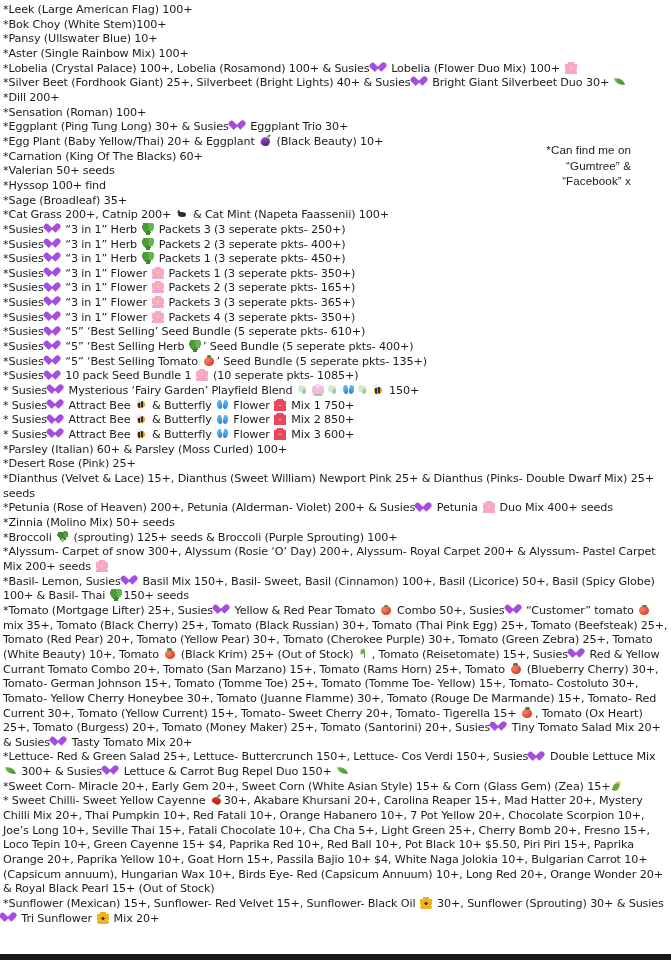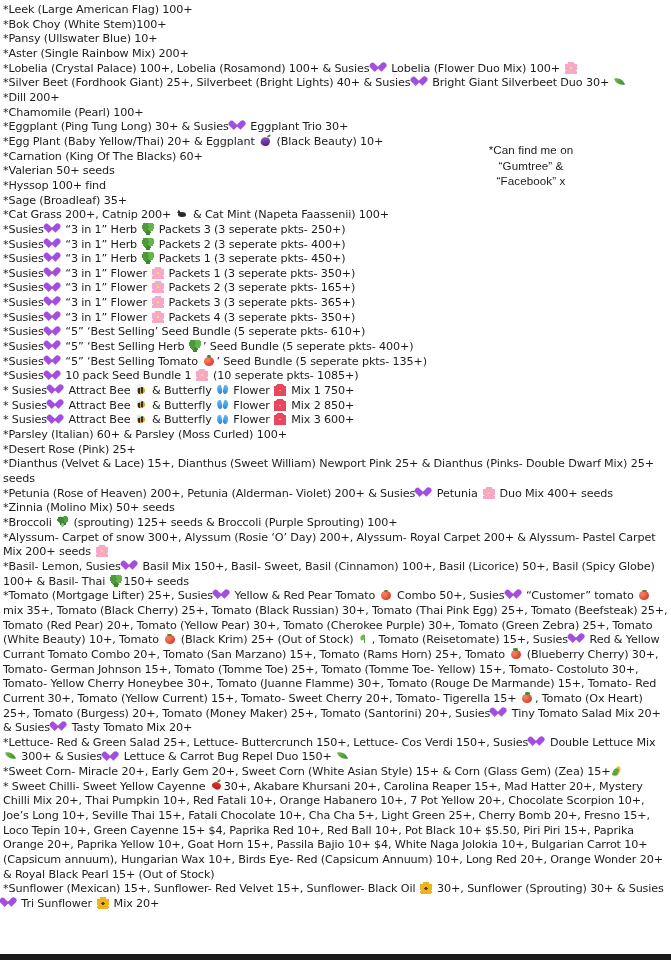--- a/index.html
+++ b/index.html
@@ -294,21 +294,21 @@
     background: #69bb4e;
     border-radius: 80% 10% 70% 20%;
     transform: rotate(-20deg);
   }
 
   #contact-note {
     position: absolute;
     left: 431px;
     top: 142px;
     width: 200px;
-    text-align: center;
+    text-align: right;
     font-family: "Liberation Sans", "DejaVu Sans", sans-serif;
     font-size: 11.6px;
     line-height: 15.6px;
     color: #1c1c1c;
     letter-spacing: 0.1px;
   }
 
   #bottom-bar {
     position: absolute;
     left: 0;
@@ -318,43 +318,44 @@
     background: #1a1a1a;
   }
 </style>
 </head>
 <body>
 
 <div id="listing">
     <div class="line">*Leek (Large American Flag) 100+</div>
     <div class="line">*Bok Choy (White Stem)100+</div>
     <div class="line">*Pansy (Ullswater Blue) 10+</div>
-    <div class="line">*Aster (Single Rainbow Mix) 200+</div>
+    <div class="line">*Aster (Single Rainbow Mix) 100+</div>
     <div class="line">*Lobelia (Crystal Palace) 100+, Lobelia (Rosamond) 100+ &amp; Susies <span class="emo heart"></span> Lobelia (Flower Duo Mix) 100+ <span class="emo blossom"></span></div>
     <div class="line">*Silver Beet (Fordhook Giant) 25+, Silverbeet (Bright Lights) 40+ &amp; Susies <span class="emo heart"></span> Bright Giant Silverbeet Duo 30+ <span class="emo leaf"></span></div>
     <div class="line">*Dill 200+</div>
-    <div class="line">*Chamomile (Pearl) 100+</div>
+    <div class="line">*Sensation (Roman) 100+</div>
     <div class="line">*Eggplant (Ping Tung Long) 30+ &amp; Susies <span class="emo heart"></span> Eggplant Trio 30+</div>
     <div class="line">*Egg Plant (Baby Yellow/Thai) 20+ &amp; Eggplant <span class="emo eggplant"></span> (Black Beauty) 10+</div>
     <div class="line">*Carnation (King Of The Blacks) 60+</div>
     <div class="line">*Valerian 50+ seeds</div>
     <div class="line">*Hyssop 100+ find</div>
     <div class="line">*Sage (Broadleaf) 35+</div>
     <div class="line">*Cat Grass 200+, Catnip 200+ <span class="emo cat"></span> &amp; Cat Mint (Napeta Faassenii) 100+</div>
     <div class="line">*Susies <span class="emo heart"></span> “3 in 1” Herb <span class="emo herb"></span> Packets 3 (3 seperate pkts- 250+)</div>
     <div class="line">*Susies <span class="emo heart"></span> “3 in 1” Herb <span class="emo herb"></span> Packets 2 (3 seperate pkts- 400+)</div>
     <div class="line">*Susies <span class="emo heart"></span> “3 in 1” Herb <span class="emo herb"></span> Packets 1 (3 seperate pkts- 450+)</div>
     <div class="line">*Susies <span class="emo heart"></span> “3 in 1” Flower <span class="emo blossom"></span> Packets 1 (3 seperate pkts- 350+)</div>
     <div class="line">*Susies <span class="emo heart"></span> “3 in 1” Flower <span class="emo blossom"></span> Packets 2 (3 seperate pkts- 165+)</div>
     <div class="line">*Susies <span class="emo heart"></span> “3 in 1” Flower <span class="emo blossom"></span> Packets 3 (3 seperate pkts- 365+)</div>
     <div class="line">*Susies <span class="emo heart"></span> “3 in 1” Flower <span class="emo blossom"></span> Packets 4 (3 seperate pkts- 350+)</div>
     <div class="line">*Susies <span class="emo heart"></span> “5” ‘Best Selling’ Seed Bundle (5 seperate pkts- 610+)</div>
     <div class="line">*Susies <span class="emo heart"></span> “5” ‘Best Selling Herb <span class="emo herb"></span>’ Seed Bundle (5 seperate pkts- 400+)</div>
     <div class="line">*Susies <span class="emo heart"></span> “5” ‘Best Selling Tomato <span class="emo tomato"></span>’ Seed Bundle (5 seperate pkts- 135+)</div>
     <div class="line">*Susies <span class="emo heart"></span> 10 pack Seed Bundle 1 <span class="emo blossom"></span> (10 seperate pkts- 1085+)</div>
+    <div class="line">* Susies <span class="emo heart"></span> Mysterious ‘Fairy Garden’ Playfield Blend <span class="emo fairy"></span><span class="emo lotus"></span><span class="emo fairy"></span><span class="emo butterfly"></span><span class="emo fairy"></span><span class="emo bee"></span> 150+</div>
     <div class="line">* Susies <span class="emo heart"></span> Attract Bee <span class="emo bee"></span> &amp; Butterfly <span class="emo butterfly"></span> Flower <span class="emo hibiscus"></span> Mix 1 750+</div>
     <div class="line">* Susies <span class="emo heart"></span> Attract Bee <span class="emo bee"></span> &amp; Butterfly <span class="emo butterfly"></span> Flower <span class="emo hibiscus"></span> Mix 2 850+</div>
     <div class="line">* Susies <span class="emo heart"></span> Attract Bee <span class="emo bee"></span> &amp; Butterfly <span class="emo butterfly"></span> Flower <span class="emo hibiscus"></span> Mix 3 600+</div>
     <div class="line">*Parsley (Italian) 60+ &amp; Parsley (Moss Curled)  100+</div>
     <div class="line">*Desert Rose (Pink) 25+</div>
     <div class="line">*Dianthus (Velvet &amp; Lace) 15+, Dianthus (Sweet William) Newport Pink 25+ &amp; Dianthus (Pinks- Double Dwarf Mix) 25+ seeds</div>
     <div class="line">*Petunia (Rose of Heaven) 200+, Petunia (Alderman- Violet) 200+ &amp; Susies <span class="emo heart"></span> Petunia <span class="emo blossom"></span> Duo Mix 400+ seeds</div>
     <div class="line">*Zinnia (Molino Mix) 50+ seeds</div>
     <div class="line">*Broccoli <span class="emo broccoli"></span> (sprouting) 125+ seeds &amp; Broccoli (Purple Sprouting) 100+</div>
     <div class="line">*Alyssum- Carpet of snow 300+, Alyssum (Rosie ‘O’ Day) 200+, Alyssum- Royal Carpet 200+ &amp; Alyssum- Pastel Carpet Mix 200+ seeds <span class="emo blossom"></span></div>

